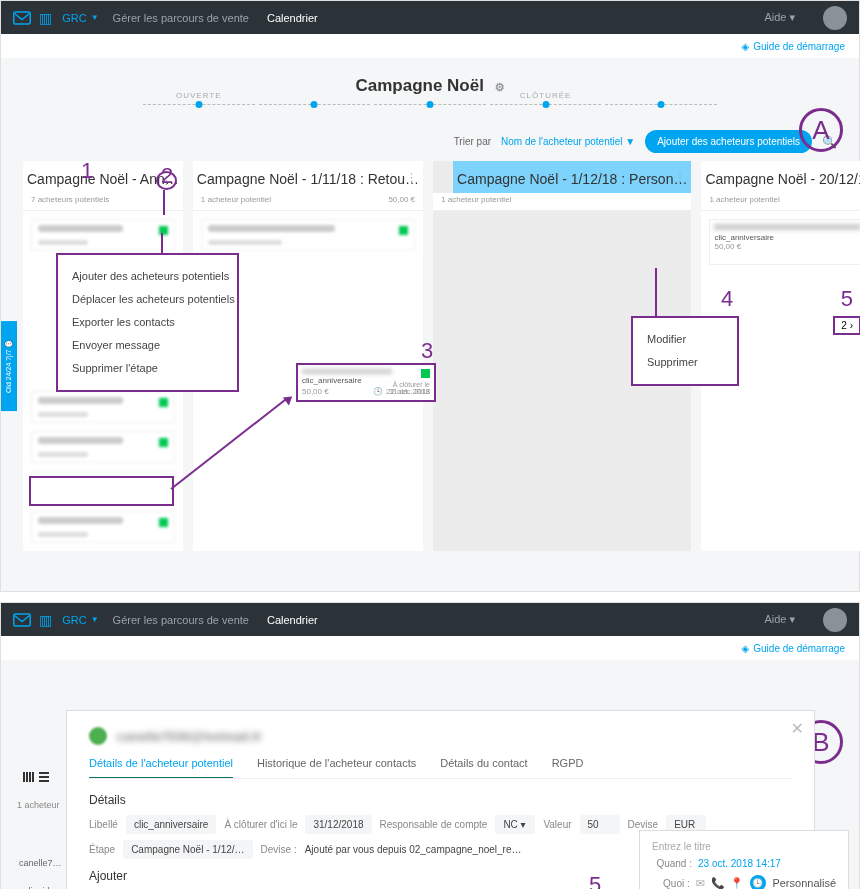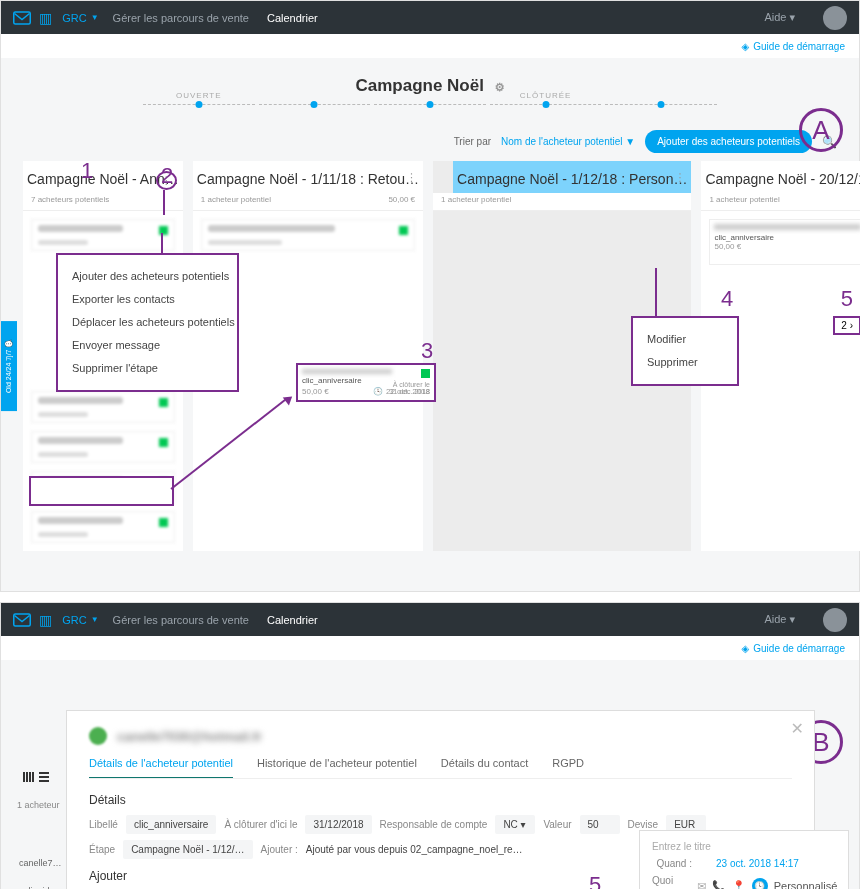--- a/index.html
+++ b/index.html
@@ -91,21 +91,21 @@
 .tab.active { color: #00a4ef; border-bottom: 1px solid #0f766e; }
 
 .section-h { font-size: 12px; color: #333; margin: 10px 0 8px; }
 .detail-row { display: flex; flex-wrap: wrap; gap: 8px; align-items: center; font-size: 10px; color: #666; margin-bottom: 6px; }
 .dlabel { color: #888; }
 .dbox { background: #f4f5f6; padding: 4px 8px; border-radius: 2px; color: #444; min-width: 40px; display: inline-block; }
 
 .actions-box { border: 2px solid #7b2d8e; padding: 6px 10px; display: flex; justify-content: space-between; font-size: 10px; }
 
 .side-panel { position: absolute; right: 10px; top: 170px; width: 210px; background: #fff; border: 1px solid #ddd; padding: 10px 12px; font-size: 10px; color: #666; z-index: 10; }
-.sp-row { display: flex; align-items: center; gap: 24px; margin: 6px 0; }
+.sp-row { display: flex; align-items: center; gap: 6px; margin: 6px 0; }
 .sp-label { width: 40px; text-align: right; color: #888; }
 .sp-link { color: #00a4ef; }
 .sp-icons { display: flex; gap: 6px; align-items: center; color: #aaa; font-size: 11px; }
 .sp-icons .clock { background: #00a4ef; color: #fff; width: 16px; height: 16px; border-radius: 50%; display: flex; align-items: center; justify-content: center; font-size: 9px; }
 
 .left-list { position: absolute; left: 18px; top: 180px; width: 44px; font-size: 9px; color: #666; }
 .left-list div { margin: 18px 0; overflow: hidden; text-overflow: ellipsis; filter: blur(0.5px); }
 
 </style>
 </head>
@@ -264,22 +264,22 @@
         <div class="col-header">Campagne Noël - 15/12/18 : Phot…</div>
         <div class="col-meta">
             <span></span>
             <span></span>
           </div>
       </div>
     </div>
 
     <div class="highlight-box ctx-menu">
       <div>Ajouter des acheteurs potentiels</div>
+      <div>Déplacer les acheteurs potentiels</div>
       <div>Exporter les contacts</div>
-      <div>Déplacer les acheteurs potentiels</div>
       <div>Envoyer message</div>
       <div>Supprimer l'étape</div>
     </div>
 
     <div class="highlight-box mini-card">
       <div style="filter:blur(2px); height:5px; background:#ccc; width:70%; margin-bottom:2px;"></div>
       <div>clic_anniversaire</div>
       <span class="greensq2"></span>
       <div style="position:absolute; right:4px; top:16px; text-align:right; font-size:7px; color:#999;">
         <span>À clôturer le</span><br><span>31 déc. 2018</span>
@@ -369,42 +369,42 @@
     <div class="modal">
       <span class="modal-close">✕</span>
 
       <div class="modal-head">
         <span class="green-dot"></span>
         <span class="modal-title-blur">canelle7030@hotmail.fr</span>
       </div>
 
       <div class="tabs">
         <div class="tab active">Détails de l'acheteur potentiel</div>
-        <div class="tab">Historique de l'acheteur potentiel</div>
+        <div class="tab">Historique de l'acheteur contacts</div>
         <div class="tab">Détails du contact</div>
         <div class="tab">RGPD</div>
       </div>
 
       <div class="section-h">Détails</div>
       <div class="detail-row">
         <span class="dlabel">Libellé</span>
         <span class="dbox">clic_anniversaire</span>
         <span class="dlabel">À clôturer d'ici le</span>
         <span class="dbox">31/12/2018</span>
         <span class="dlabel">Responsable de compte</span>
         <span class="dbox"><span>NC</span> ▾</span>
         <span class="dlabel">Valeur</span>
         <span class="dbox">50</span>
         <span class="dlabel">Devise</span>
         <span class="dbox">EUR</span>
       </div>
       <div class="detail-row">
         <span class="dlabel">Étape</span>
         <span class="dbox">Campagne Noël - 1/12/…</span>
-        <span class="dlabel">Ajouter :</span>
+        <span class="dlabel">Devise :</span>
         <span style="color:#444;">Ajouté par vous depuis 02_campagne_noel_re…</span>
       </div>
 
       <div class="section-h">Ajouter</div>
       <div class="actions-box">
         
         
         
       </div>
 

